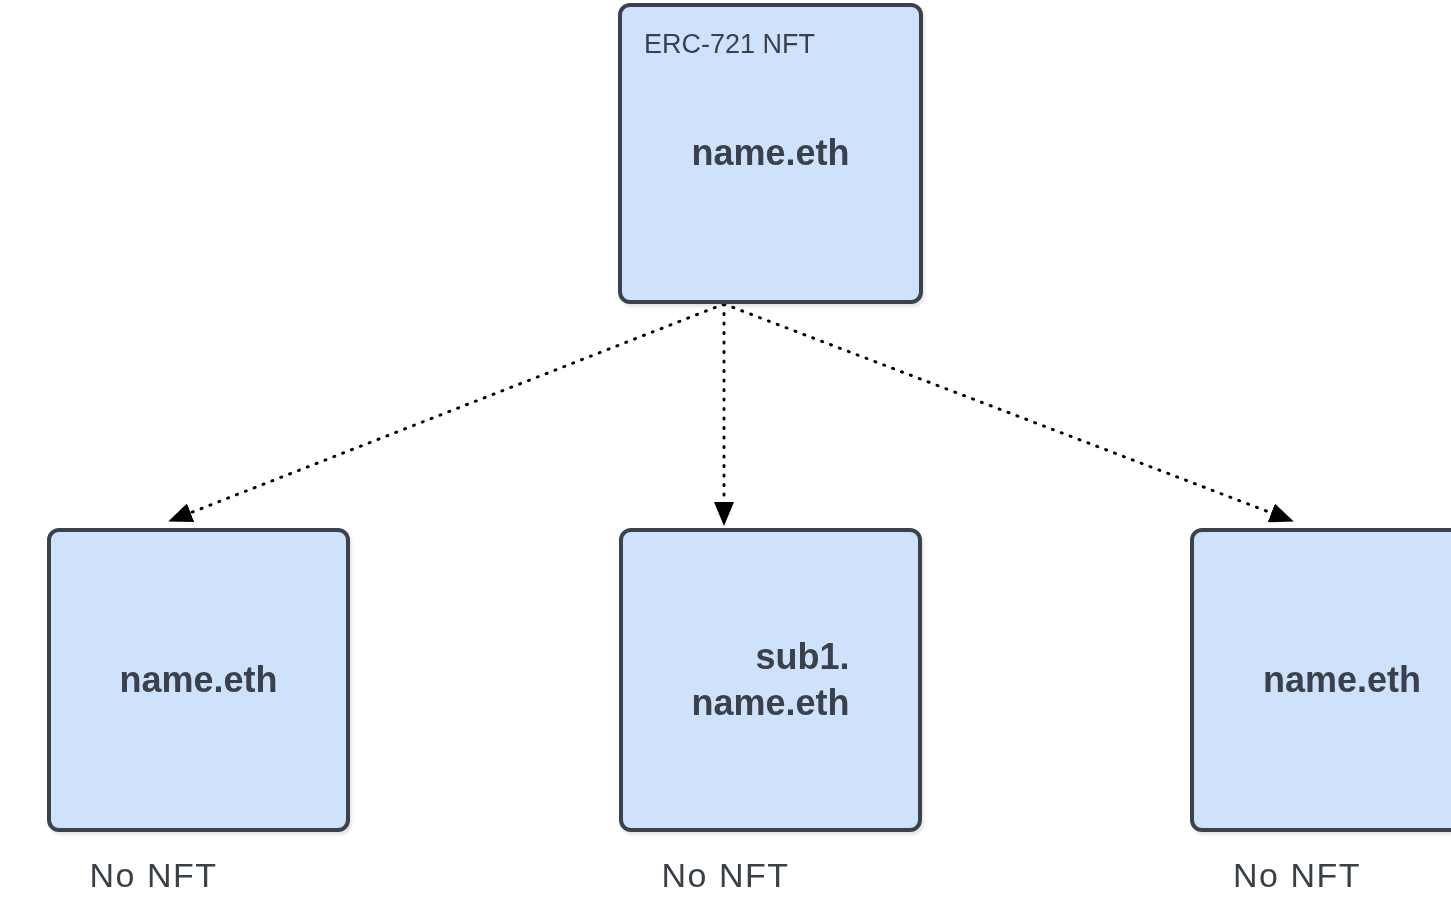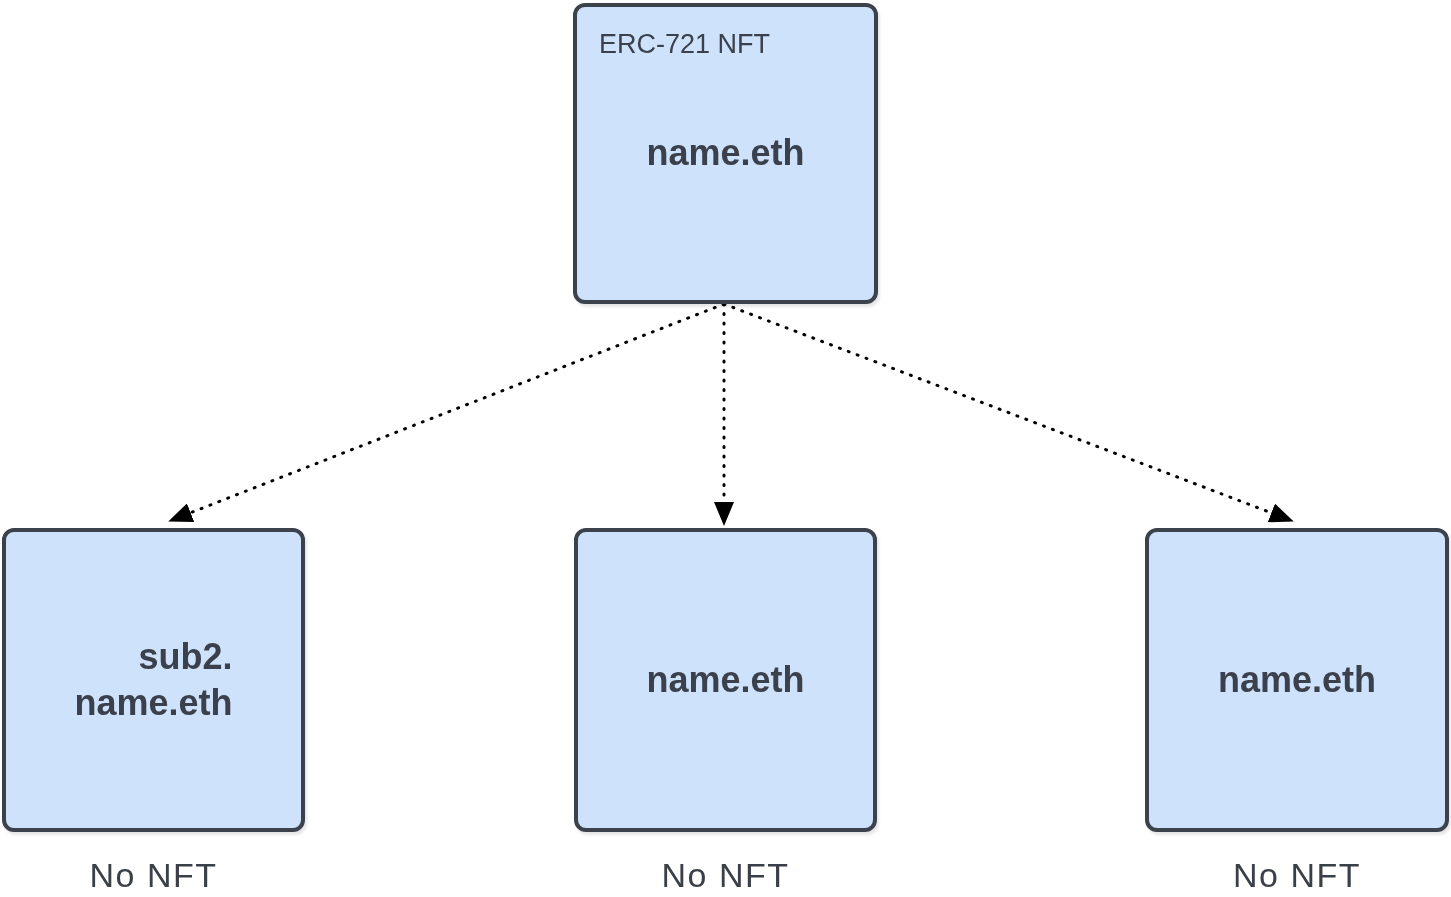--- a/index.html
+++ b/index.html
@@ -18,20 +18,21 @@
   .node {
     position: absolute;
     box-sizing: border-box;
     background: var(--node-fill, #cfe2fb);
     border: 4px solid var(--node-border, #3c424c);
     border-radius: 12px;
     display: flex;
     align-items: center;
     justify-content: center;
     box-shadow: 2px 3px 3px rgba(0,0,0,0.10);
+    margin-left: 45px;
   }
   .node-name {
     font-size: 36px;
     font-weight: bold;
     color: var(--node-text, #3b414c);
     text-align: right;
     line-height: 1.28;
   }
   .node-name span { display: block; }
   .node-tag {
@@ -92,27 +93,27 @@
     <line class="edge" x1="724" y1="304" x2="1290" y2="520" marker-end="url(#arrow)"></line>
   </svg>
 
   <div class="node" id="node-root">
     <span class="node-tag">ERC-721 NFT</span>
     <div class="node-name">name.eth</div>
   </div>
 
   <div class="node" id="node-sub2">
     <div class="node-name">
-      <span>sub2.</span>
       <span>name.eth</span>
     </div>
   </div>
 
   <div class="node" id="node-sub1">
     <div class="node-name">
+      <span>sub1.</span>
       <span>name.eth</span>
     </div>
   </div>
 
   <div class="node" id="node-sub3">
     <div class="node-name">
       <span>name.eth</span>
     </div>
   </div>
 

